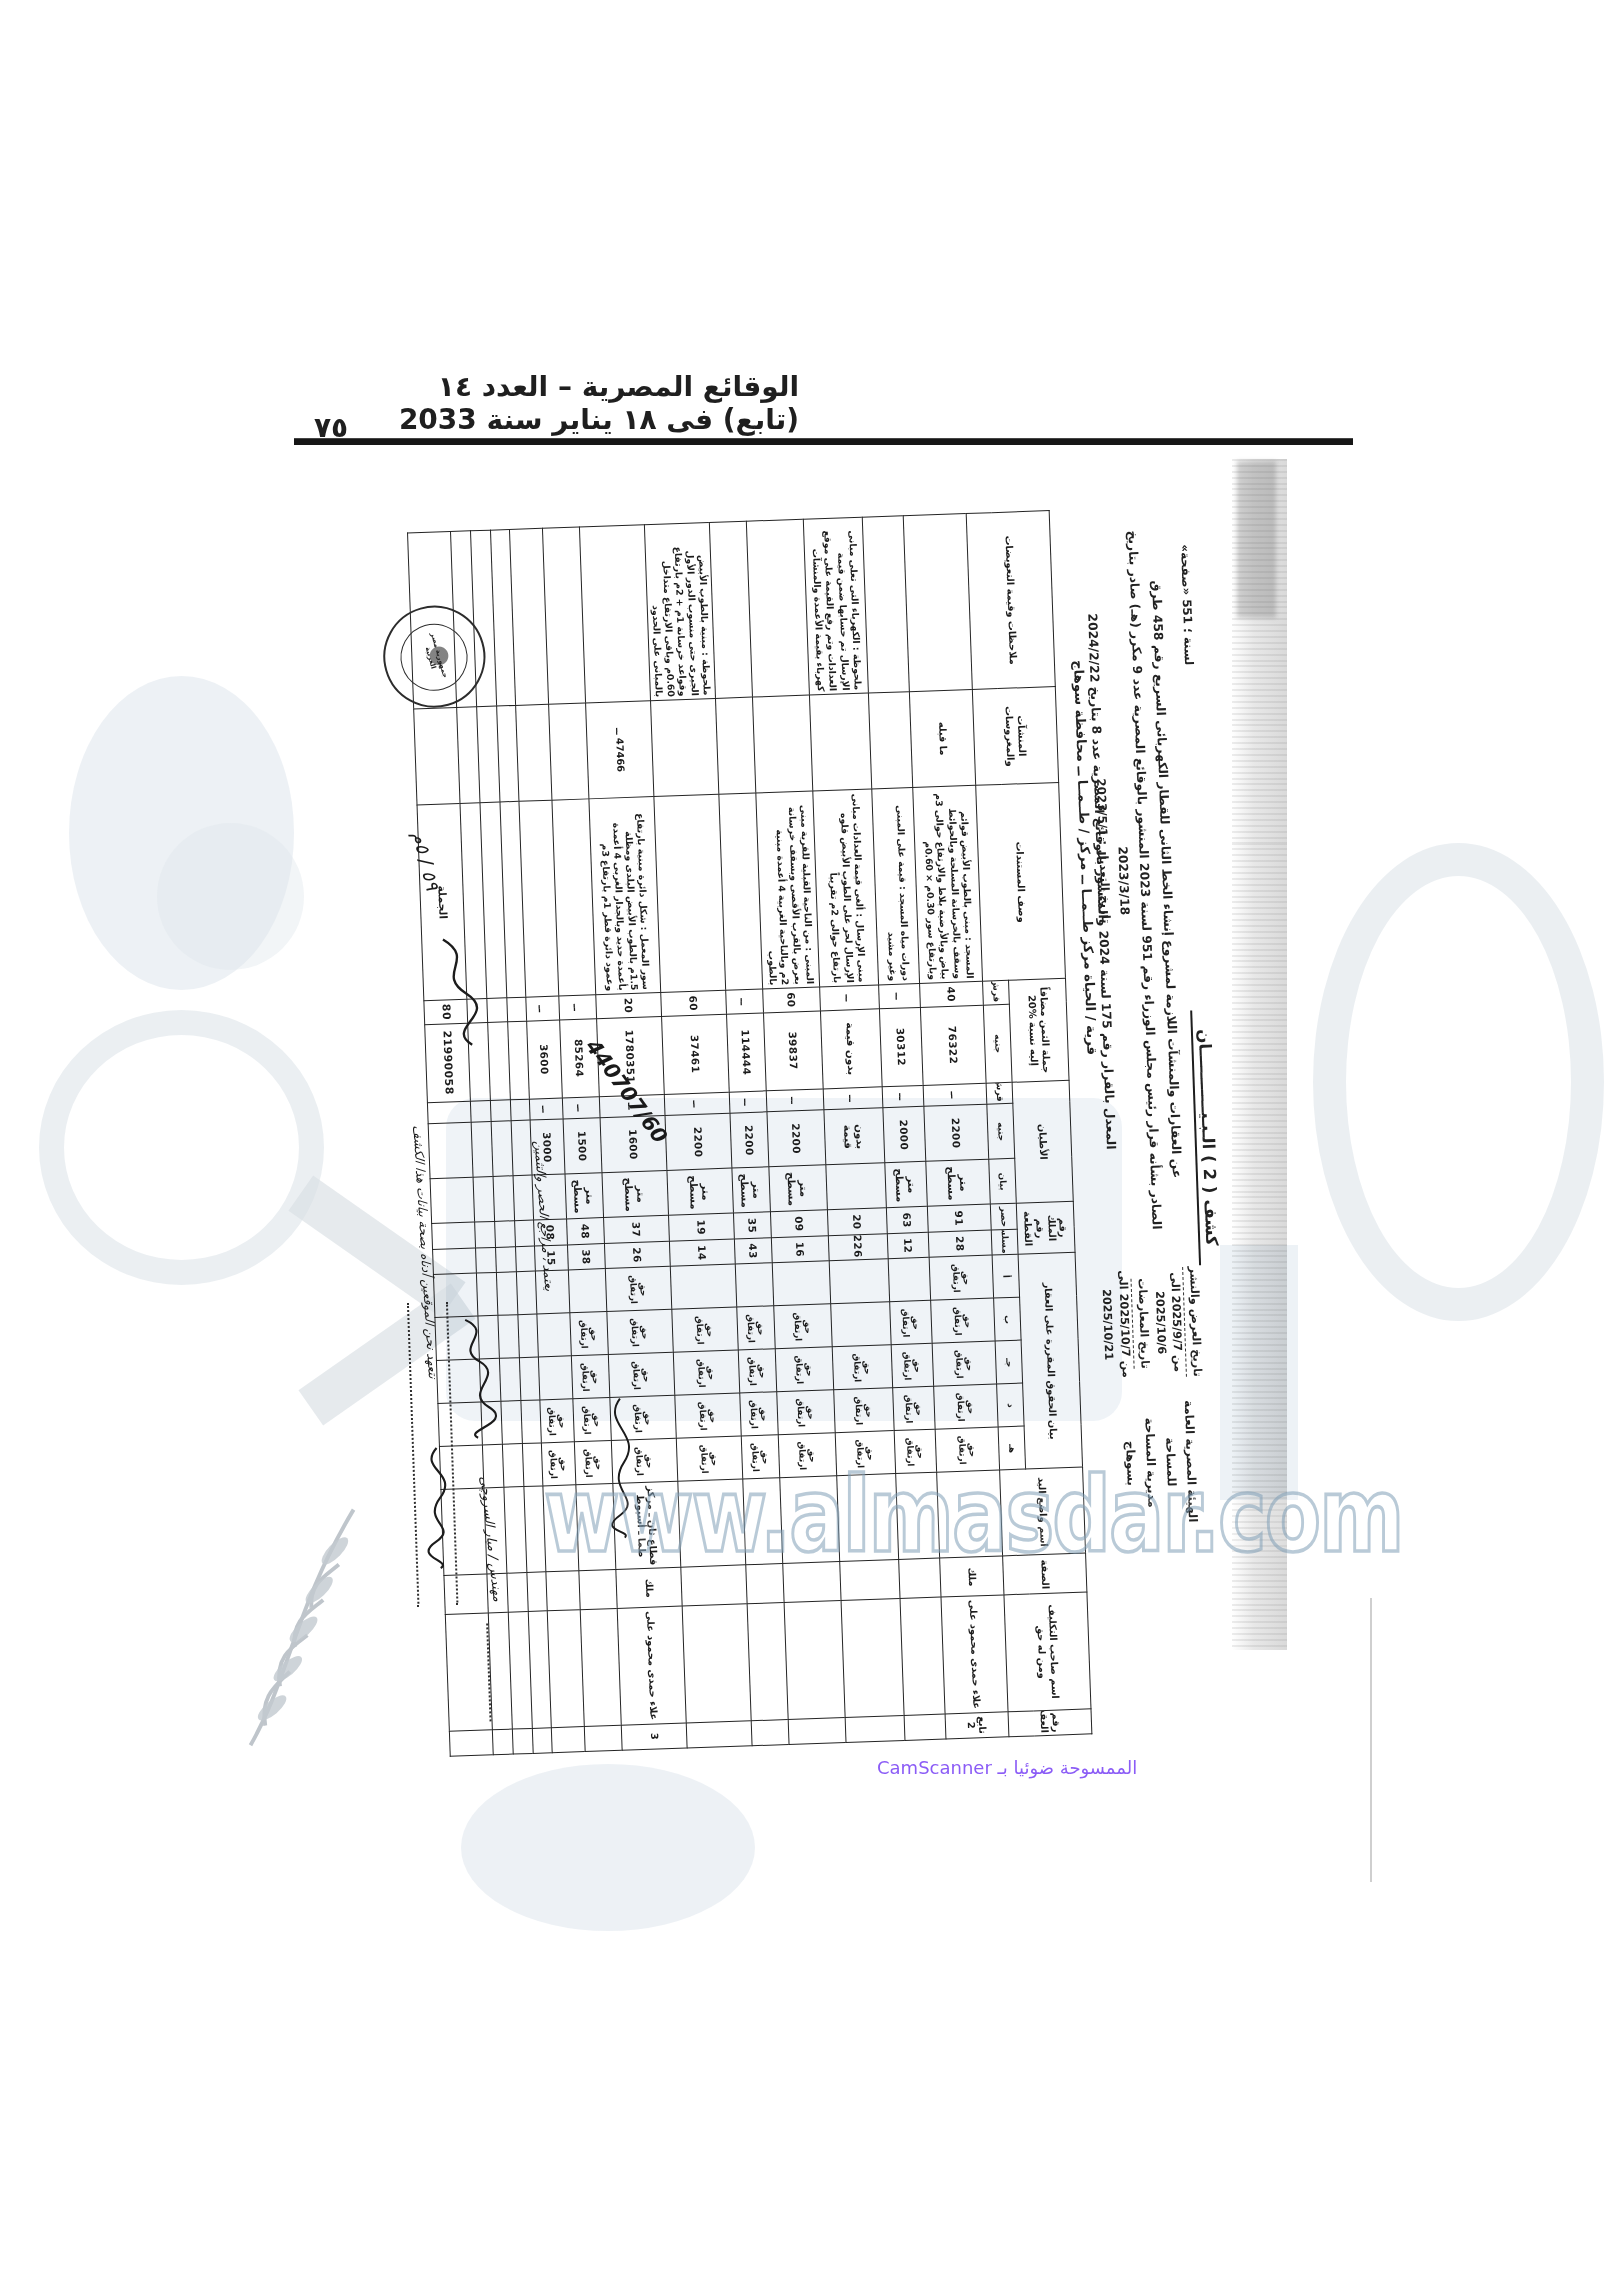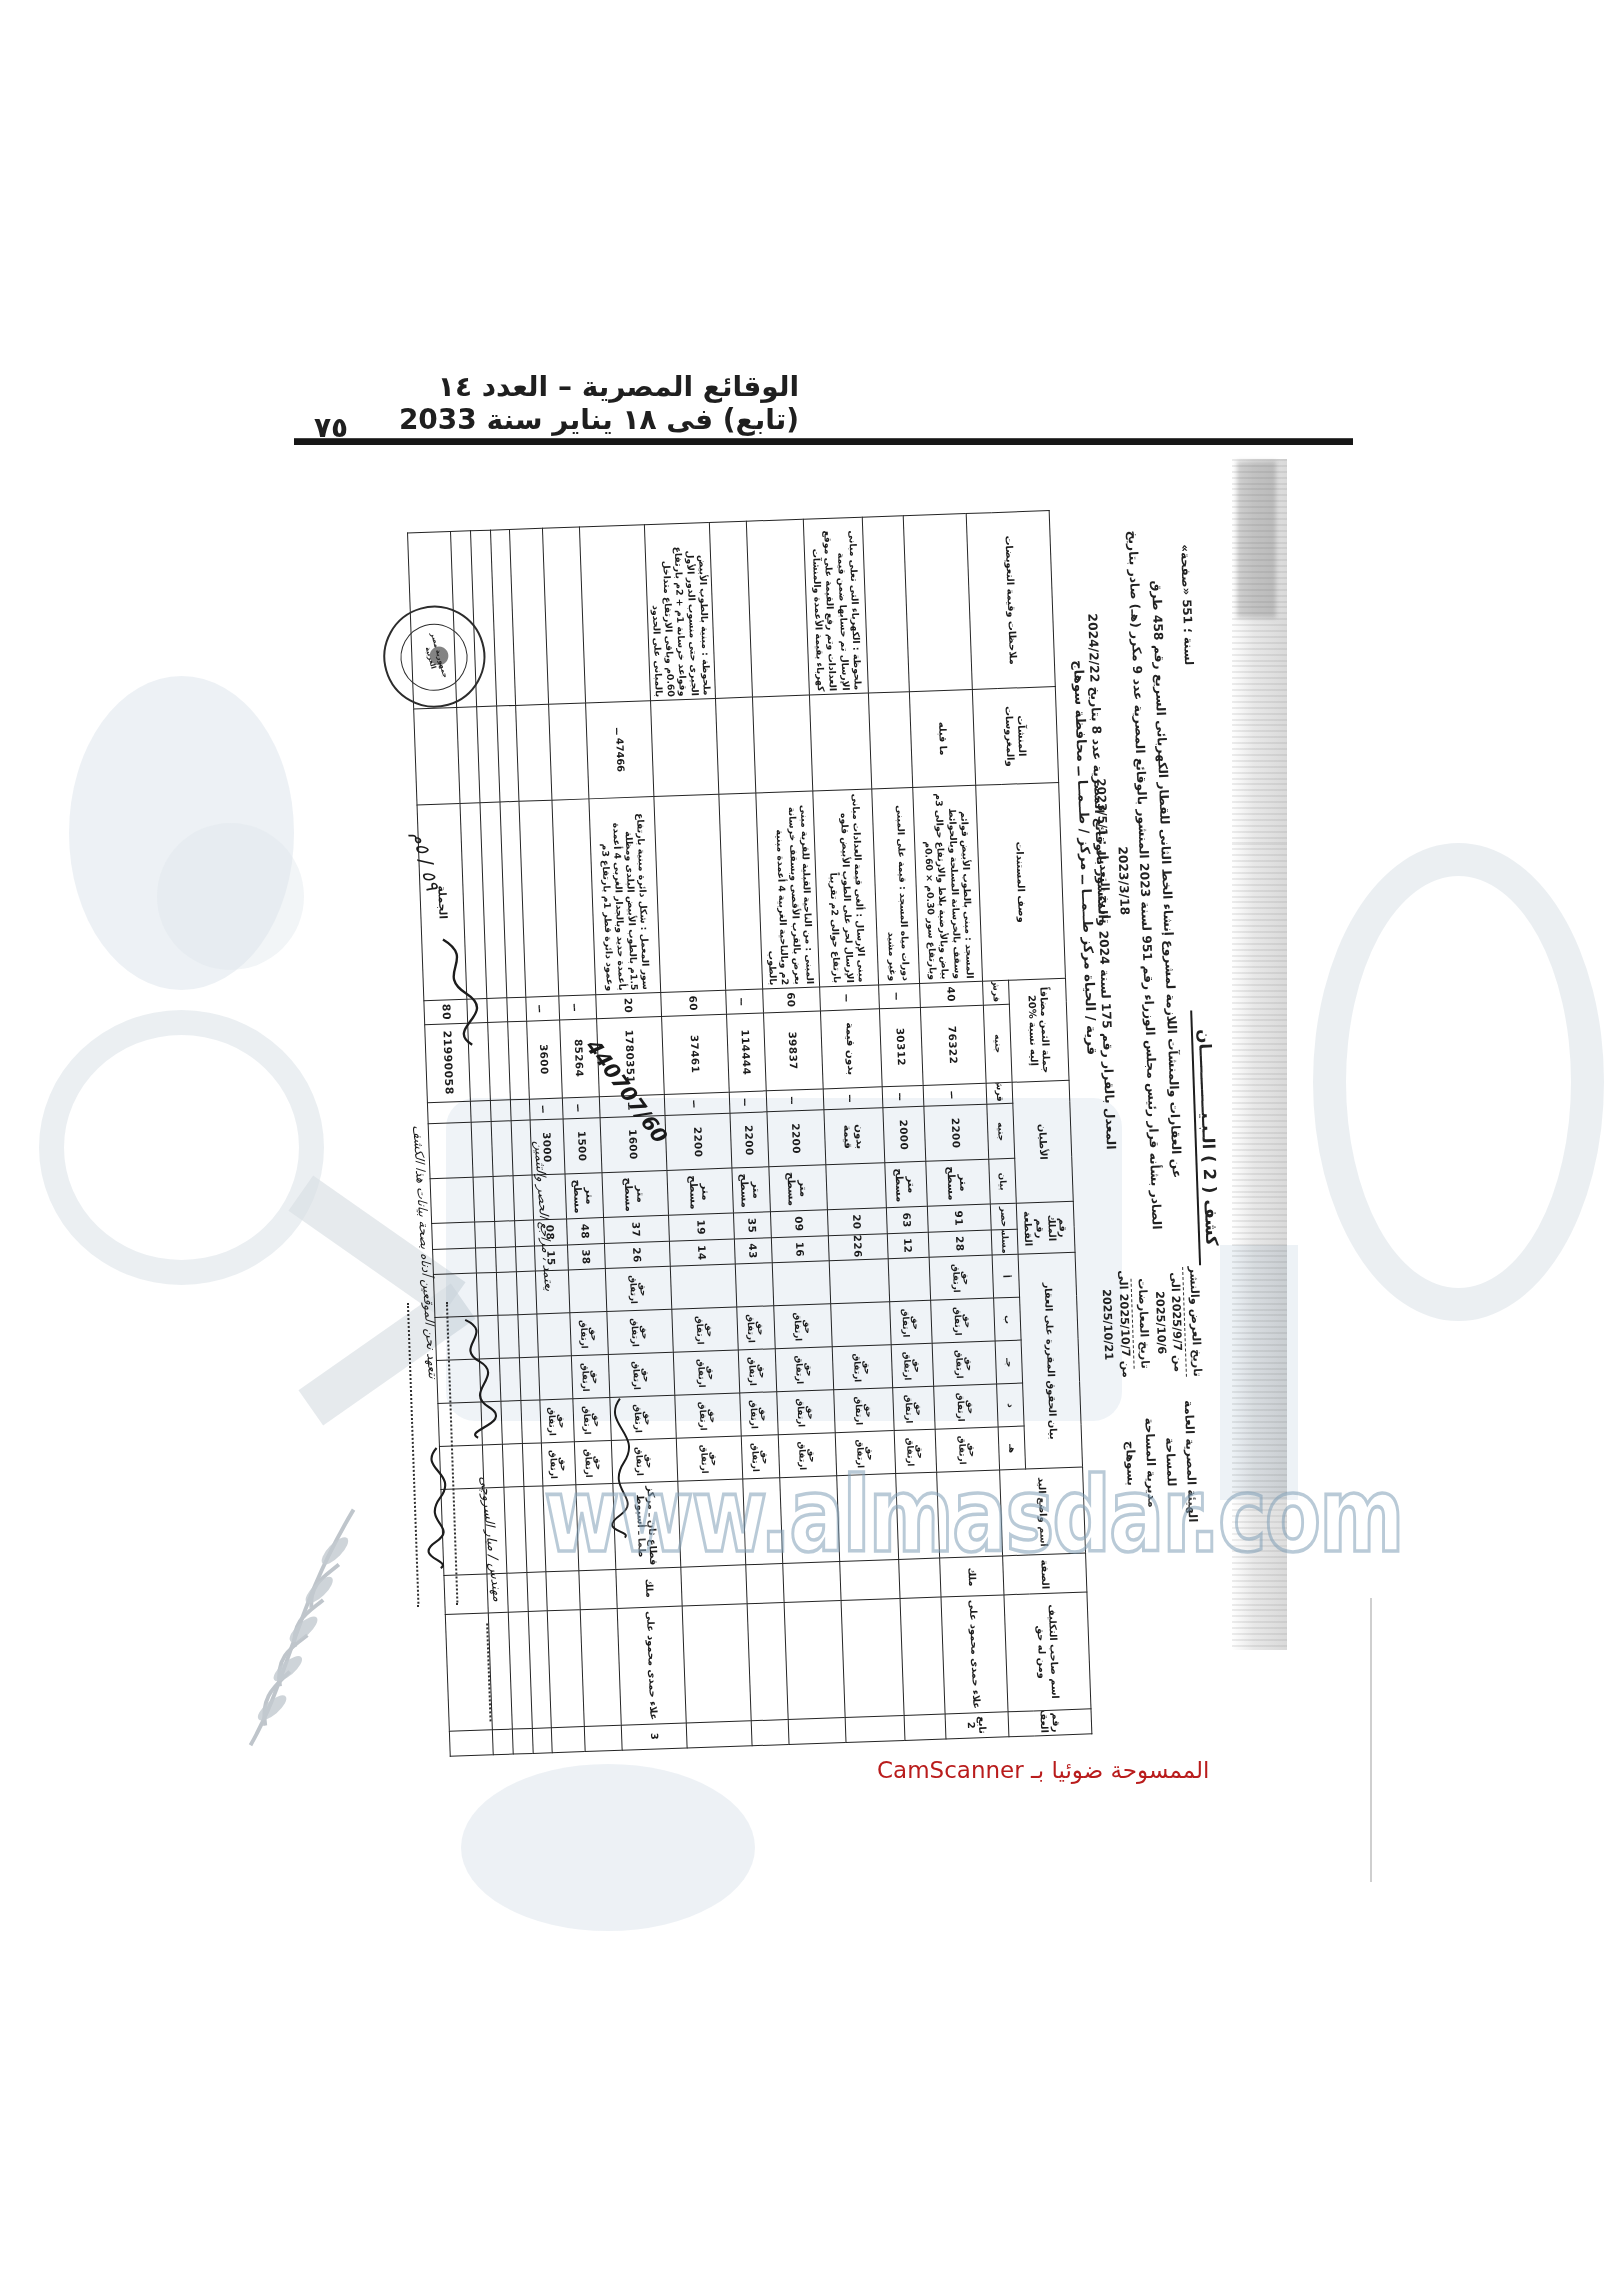--- a/index.html
+++ b/index.html
@@ -63,21 +63,21 @@
      background:linear-gradient(to right, rgba(0,0,0,0) 0%, rgba(110,110,110,.16) 40%, rgba(130,130,130,.30) 100%),
        repeating-linear-gradient(to bottom, rgba(70,70,70,.10) 0 2px, rgba(0,0,0,0) 2px 5.9px);}
   #edge-blotch{left:1237px;top:461px;width:39px;height:157px;background:rgba(80,80,80,.25);
      filter:blur(2px);z-index:4;}
   #scan-line{left:1370px;top:1598px;width:2px;height:284px;background:#cfcfcf;z-index:1;}
   #tint-band{left:446px;top:1098px;width:676px;height:323px;background:#dbe5ee;opacity:.45;
      mix-blend-mode:multiply;z-index:5;border-radius:29px;}
   #tint-band2{left:1220px;top:1245px;width:78px;height:255px;background:#dbe5ee;opacity:.5;
      mix-blend-mode:multiply;z-index:5;}
   
-  #cs-note{left:877px;top:1757px;font-size:23px;color:#b91c1c;direction:rtl;z-index:8;}
+  #cs-note{left:877px;top:1757px;font-size:18px;color:#8b5cf6;direction:rtl;z-index:8;}
 </style>
 </head>
 <body>
 
 <div id="page">
 
   <div class="abs" id="gz-title">الوقائع المصرية – العدد ١٤ (تابع) فى ١٨ يناير سنة 2033</div>
   <div class="abs" id="gz-pagenum">٧٥</div>
   <div class="abs" id="gz-rule"></div>
 

